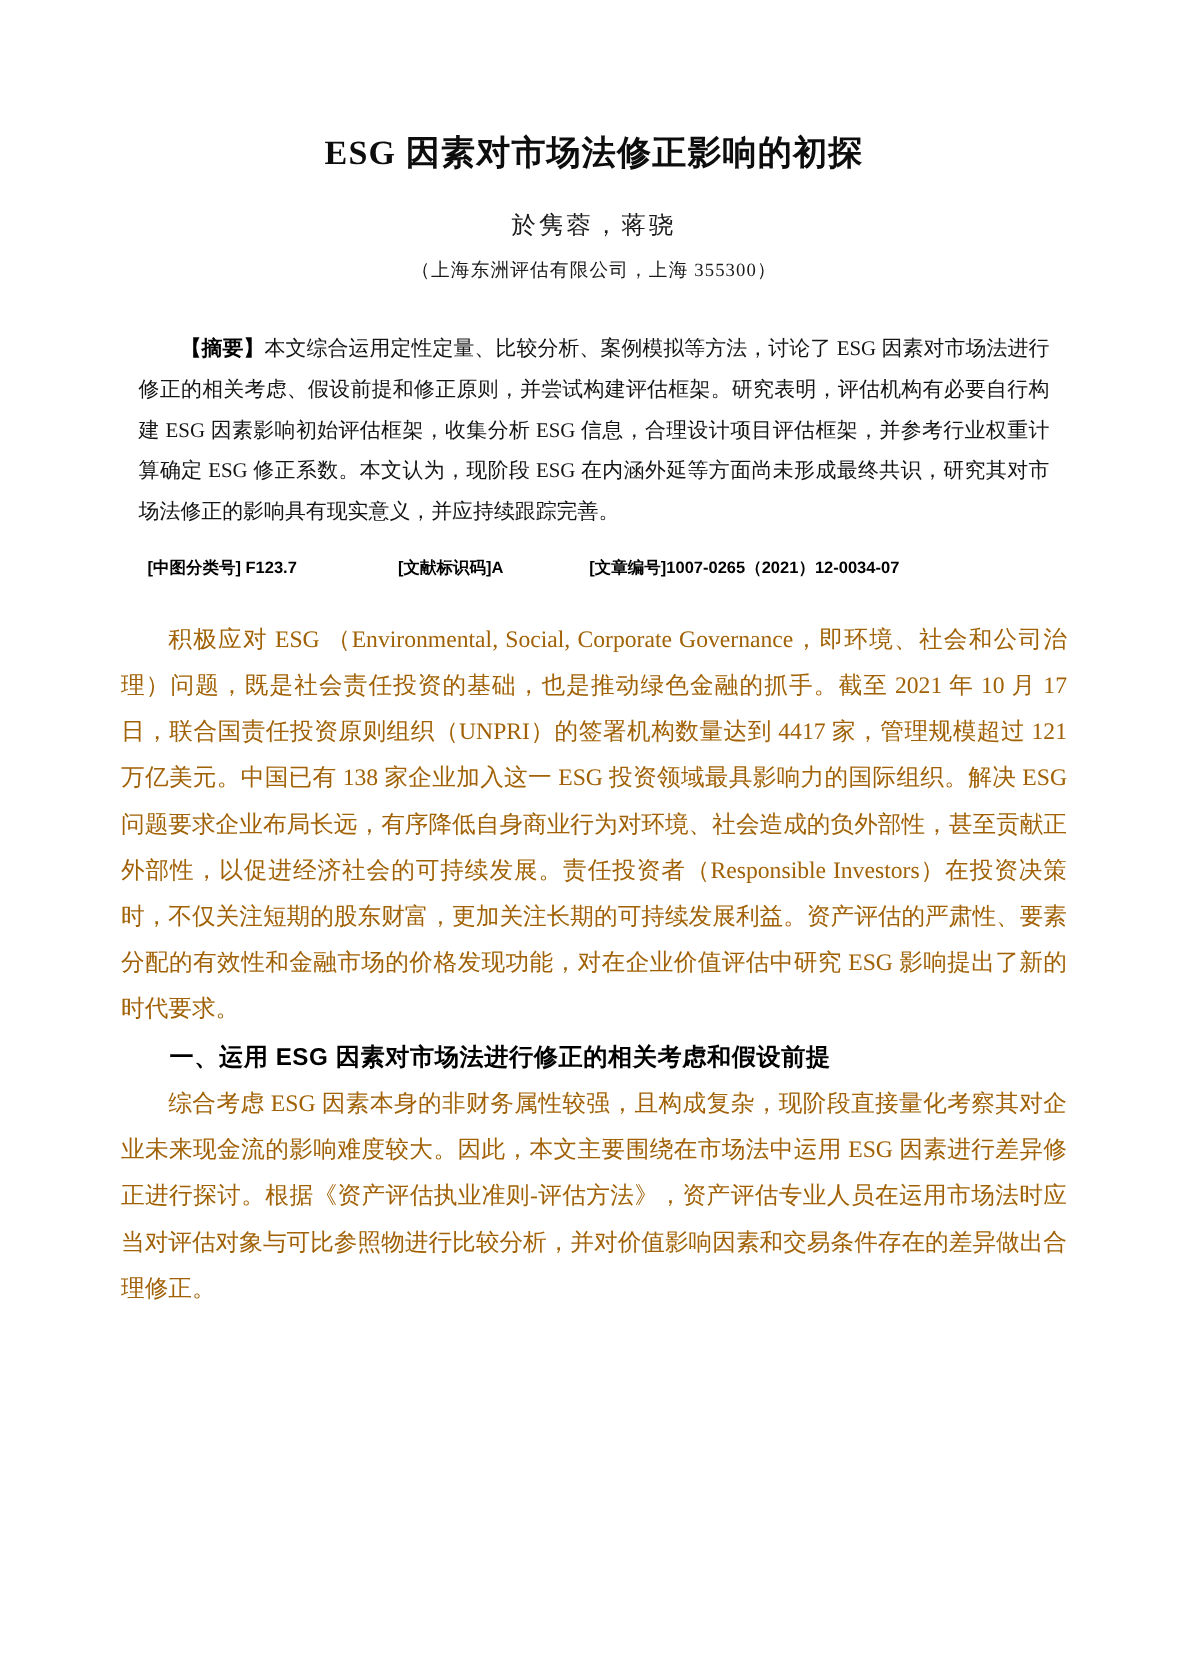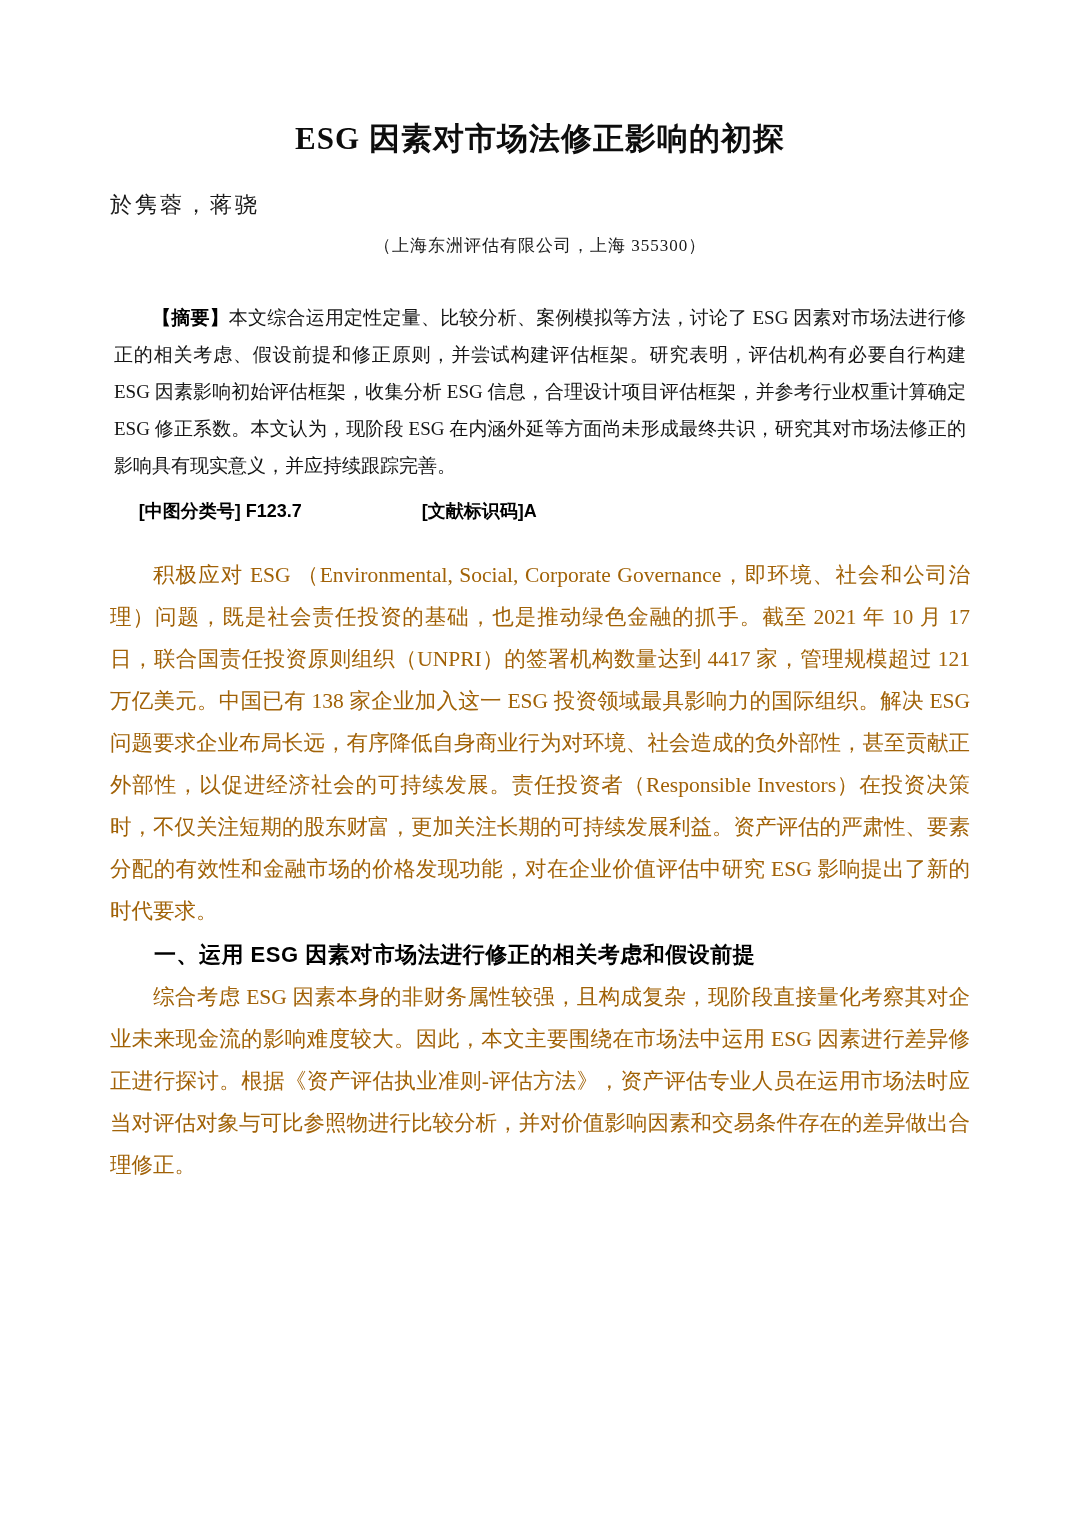--- a/index.html
+++ b/index.html
@@ -22,35 +22,35 @@
   .paper-title {
     margin: 0 0 30px 0;
     text-align: center;
     font-size: 31px;
     font-weight: 700;
     letter-spacing: 1px;
     color: #0d0d0d;
     font-family: "Liberation Serif", "DejaVu Serif", serif;
   }
   .paper-authors {
-    text-align: left;
+    text-align: center;
     font-size: 22px;
     letter-spacing: 3px;
     margin-bottom: 14px;
     color: #1a1a1a;
   }
   .paper-affiliation {
     text-align: center;
     font-size: 17px;
     letter-spacing: 1px;
     margin-bottom: 42px;
     color: #1a1a1a;
   }
   .abstract-para {
-    margin: 4px;
+    margin: 16px;
     font-size: 19px;
     line-height: 37px;
     text-indent: 2em;
     text-align: justify;
     color: #141414;
   }
   .inline-label {
     font-family: "Liberation Sans", "DejaVu Sans", sans-serif;
     font-weight: 700;
     color: #000000;
@@ -61,27 +61,26 @@
     line-height: 37px;
     text-indent: 2em;
     text-align: justify;
     color: #141414;
   }
   .classification-line {
     margin-top: 10px;
     padding-left: 1.6em;
     font-family: "Liberation Sans", "DejaVu Sans", sans-serif;
     font-weight: 700;
-    font-size: 18px;
+    font-size: 15px;
     line-height: 34px;
     display: flex;
     align-items: flex-start;
     color: #000000;
     white-space: nowrap;
-    gap: 28px;
   }
   .classification-line .cls-item { display: inline-block; }
   .cls-gap-1 { margin-right: 92px; }
   .cls-gap-2 { margin-right: 78px; }
   .body-para {
     margin: 0;
     font-size: 21.5px;
     line-height: 42px;
     text-indent: 2em;
     text-align: justify;
@@ -110,20 +109,21 @@
   <div class="paper-authors">於隽蓉，蒋骁</div>
 
   <div class="paper-affiliation">（上海东洲评估有限公司，上海 355300）</div>
 
   <p class="abstract-para"><span class="inline-label">【摘要】</span><span>本文综合运用定性定量、比较分析、案例模拟等方法，讨论了 ESG 因素对市场法进行修正的相关考虑、假设前提和修正原则，并尝试构建评估框架。研究表明，评估机构有必要自行构建 ESG 因素影响初始评估框架，收集分析 ESG 信息，合理设计项目评估框架，并参考行业权重计算确定 ESG 修正系数。本文认为，现阶段 ESG 在内涵外延等方面尚未形成最终共识，研究其对市场法修正的影响具有现实意义，并应持续跟踪完善。</span></p>
 
 
   <div class="classification-line">
     <span class="cls-item cls-gap-1"><span>[中图分类号] </span><span>F123.7</span></span>
     <span class="cls-item cls-gap-2"><span>[文献标识码]</span><span>A</span></span>
+    <span class="cls-item"><span>[文章编号]</span><span>1007-0265（2021）12-0034-07</span></span>
   </div>
 
   <p class="body-para first">积极应对 ESG （Environmental, Social, Corporate Governance，即环境、社会和公司治理）问题，既是社会责任投资的基础，也是推动绿色金融的抓手。截至 2021 年 10 月 17 日，联合国责任投资原则组织（UNPRI）的签署机构数量达到 4417 家，管理规模超过 121 万亿美元。中国已有 138 家企业加入这一 ESG 投资领域最具影响力的国际组织。解决 ESG 问题要求企业布局长远，有序降低自身商业行为对环境、社会造成的负外部性，甚至贡献正外部性，以促进经济社会的可持续发展。责任投资者（Responsible Investors）在投资决策时，不仅关注短期的股东财富，更加关注长期的可持续发展利益。资产评估的严肃性、要素分配的有效性和金融市场的价格发现功能，对在企业价值评估中研究 ESG 影响提出了新的时代要求。</p>
 
   <h2 class="section-heading">一、运用 ESG 因素对市场法进行修正的相关考虑和假设前提</h2>
 
   <p class="body-para">综合考虑 ESG 因素本身的非财务属性较强，且构成复杂，现阶段直接量化考察其对企业未来现金流的影响难度较大。因此，本文主要围绕在市场法中运用 ESG 因素进行差异修正进行探讨。根据《资产评估执业准则-评估方法》，资产评估专业人员在运用市场法时应当对评估对象与可比参照物进行比较分析，并对价值影响因素和交易条件存在的差异做出合理修正。</p>
 
 
 </div>

